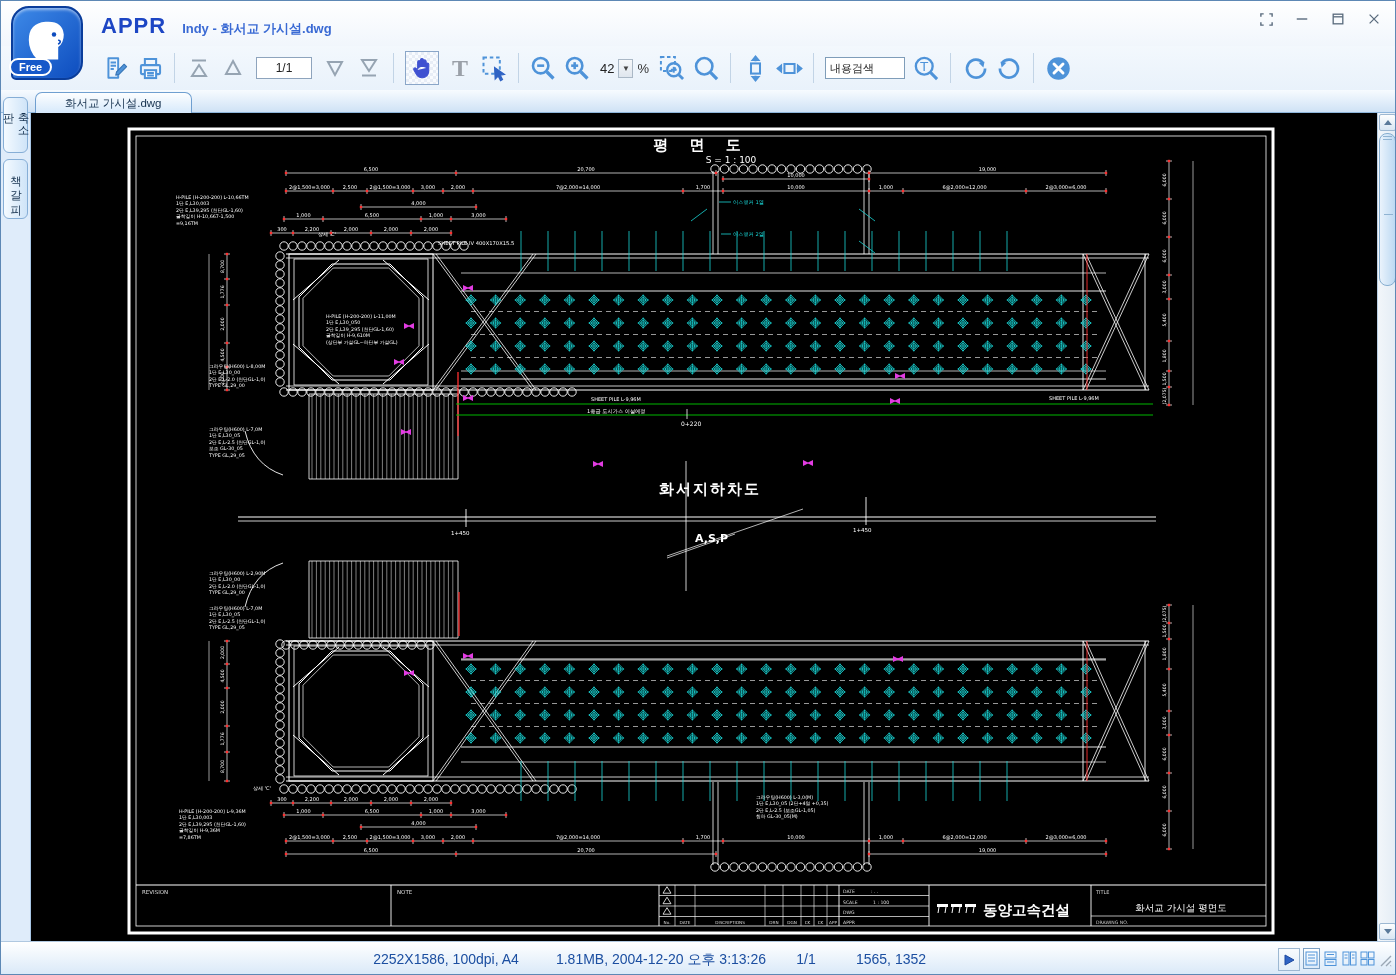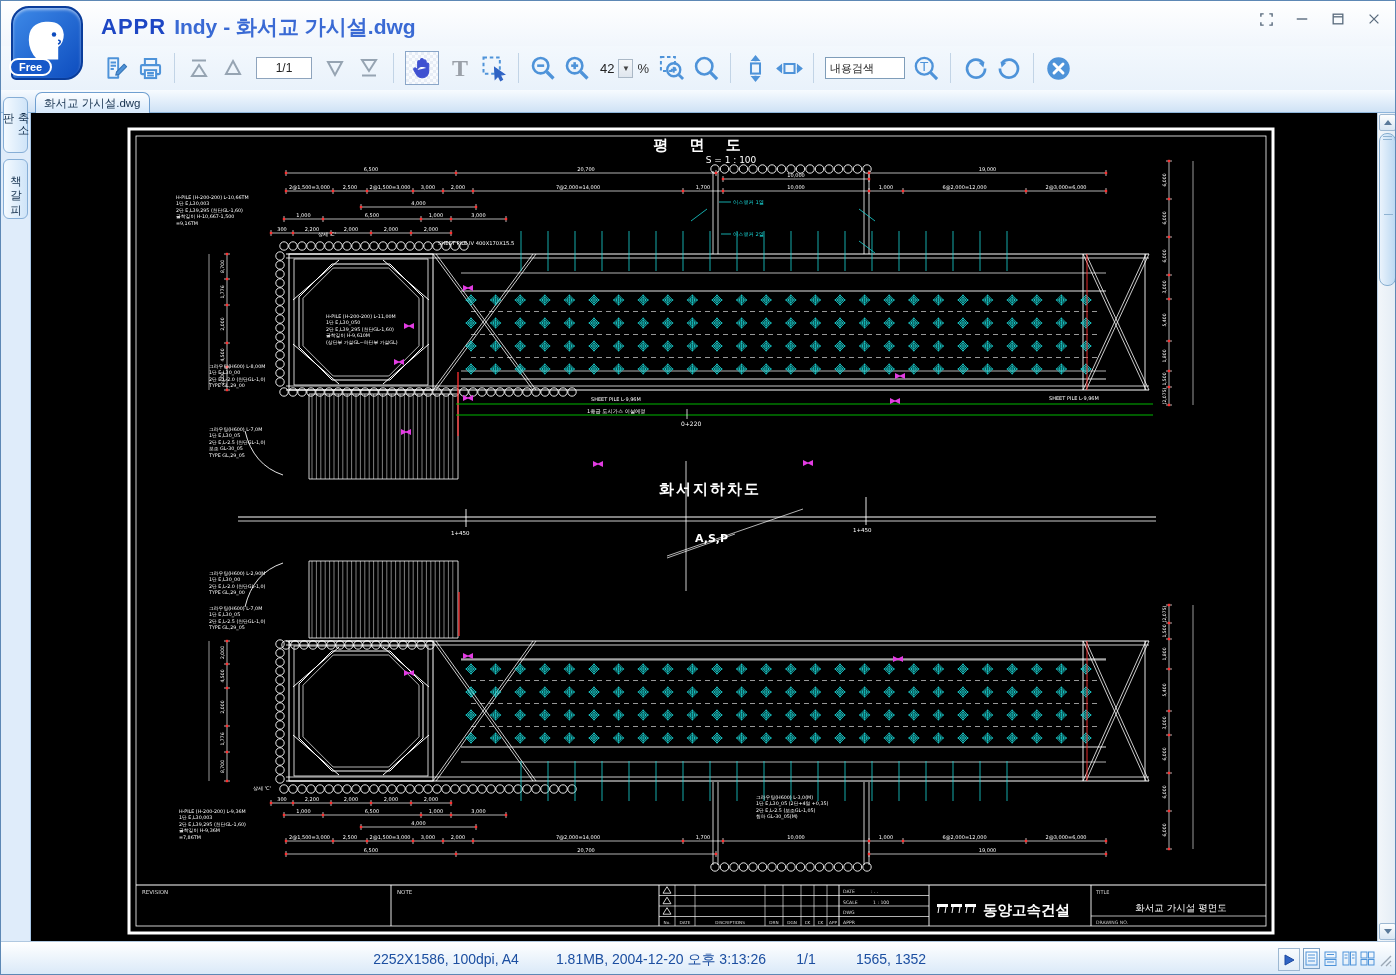--- a/index.html
+++ b/index.html
@@ -8,40 +8,40 @@
   .win{position:relative;width:1396px;height:975px;background:#f4f8fd;border:1px solid #5d88b5;overflow:hidden;}
 
   
   .titlebar{position:absolute;left:0;top:0;width:100%;height:45px;background:linear-gradient(#ffffff,#f1f6fc);}
   .logo{position:absolute;left:10px;top:5px;width:72px;height:74px;z-index:5;}
   .logo .bubble{position:absolute;inset:0;background:linear-gradient(135deg,#3e8ae8,#0d4cbe);border:2px solid #0a3d9b;border-radius:18px 18px 18px 5px;box-shadow:inset 0 2px 3px rgba(255,255,255,.5);}
   .logo svg{position:absolute;left:8px;top:6px;}
   .free{position:absolute;left:-2px;bottom:4px;background:#1658c9;color:#fff;font-size:11px;font-weight:bold;padding:1px 8px;border:2px solid #fff;border-radius:10px;}
   .apptitle{position:absolute;left:100px;top:12px;white-space:nowrap;}
   .apptitle .brand{font-size:22px;font-weight:800;color:#1d46c4;letter-spacing:1px;}
-  .apptitle .rest{font-size:21px;font-weight:600;color:#3a6ad4;margin-left:8px;}
+  .apptitle .rest{font-size:13px;font-weight:600;color:#3a6ad4;margin-left:16px;}
   .winctl{position:absolute;right:10px;top:8px;display:flex;gap:14px;}
   .wbtn{width:22px;height:20px;display:flex;align-items:center;justify-content:center;cursor:default;}
 
   
   .toolbar{position:absolute;left:0;top:45px;width:100%;height:44px;background:linear-gradient(#f3f8fd,#e9f2fb);display:flex;align-items:center;}
   .tstart{width:98px;flex:0 0 auto;}
   .tbi{width:28px;height:28px;display:flex;align-items:center;justify-content:center;margin:0 3px;flex:0 0 auto;}
   .sep{width:1px;height:30px;background:#c2d4e6;margin:0 7px;flex:0 0 auto;}
   .pagebox{width:56px;height:22px;border:1px solid #8ea4bd;background:#fff;font-size:12px;color:#222;display:flex;align-items:center;justify-content:center;margin:0 6px;}
   .handsel{width:34px;height:34px;border:1px solid #8aa6c8;background:repeating-conic-gradient(#e7edf6 0% 25%,#f8fbfe 0% 50%) 0 0/6px 6px;display:flex;align-items:center;justify-content:center;margin:0 4px;}
   .ttool{font-family:"Liberation Serif","DejaVu Serif",serif;font-size:24px;font-weight:bold;color:#9aa0a8;line-height:1;}
   .zoomval{font-size:13px;color:#222;margin:0 4px 0 6px;}
   .zdrop{width:15px;height:19px;border:1px solid #aab8c6;background:linear-gradient(#f6f8fa,#dfe6ee);display:flex;align-items:center;justify-content:center;font-size:8px;color:#444;}
   .pct{font-size:13px;color:#333;margin:0 6px 0 4px;}
   .searchbox{width:80px;height:22px;border:1px solid #7f9db9;background:#fff;font-size:11px;color:#222;padding:10px 4px;margin:0 4px;font-family:inherit;}
 
   
   .tabbar{position:absolute;left:0;top:89px;width:100%;height:23px;background:linear-gradient(#f7fbff,#cfe2f5);border-bottom:1px solid #8fb6dc;}
-  .doctab{position:absolute;left:34px;top:2px;height:21px;padding:0 8px;background:linear-gradient(#fdfeff,#d6e9fb);border:1px solid #6f9fd0;border-bottom:none;border-radius:7px 7px 0 0;font-size:11.5px;color:#16324f;display:flex;align-items:center;}
+  .doctab{position:absolute;left:34px;top:2px;height:21px;padding:0 29px;background:linear-gradient(#fdfeff,#d6e9fb);border:1px solid #6f9fd0;border-bottom:none;border-radius:7px 7px 0 0;font-size:11.5px;color:#16324f;display:flex;align-items:center;}
 
   
   .bodyarea{position:absolute;left:0;top:112px;width:100%;height:828px;}
   .sidebar{position:absolute;left:0;top:0;width:30px;height:828px;background:#dfecfa;border-right:1px solid #a9c7e6;}
   .vtab{position:absolute;left:2px;width:25px;background:linear-gradient(90deg,#f4faff,#cfe4f8);border:1px solid #86aed6;border-radius:6px;writing-mode:vertical-rl;text-orientation:upright;font-size:11.5px;color:#16324f;display:flex;align-items:center;justify-content:center;letter-spacing:3px;padding:6px 0;}
   .vtab1{top:-16px;height:56px;}
   .vtab2{top:46px;height:60px;}
   .canvas{position:absolute;left:30px;top:0;width:1346px;height:828px;background:#000;overflow:hidden;text-align:right;}
   .vscroll{position:absolute;left:1376px;top:0;width:20px;height:828px;background:linear-gradient(90deg,#f2f6fa,#e3ecf5);border-left:1px solid #b9cfe4;}
   .sbtn{position:absolute;left:1px;width:17px;height:17px;background:linear-gradient(#fdfefe,#d8e6f3);border:1px solid #9db8d2;border-radius:2px;display:flex;align-items:center;justify-content:center;}

